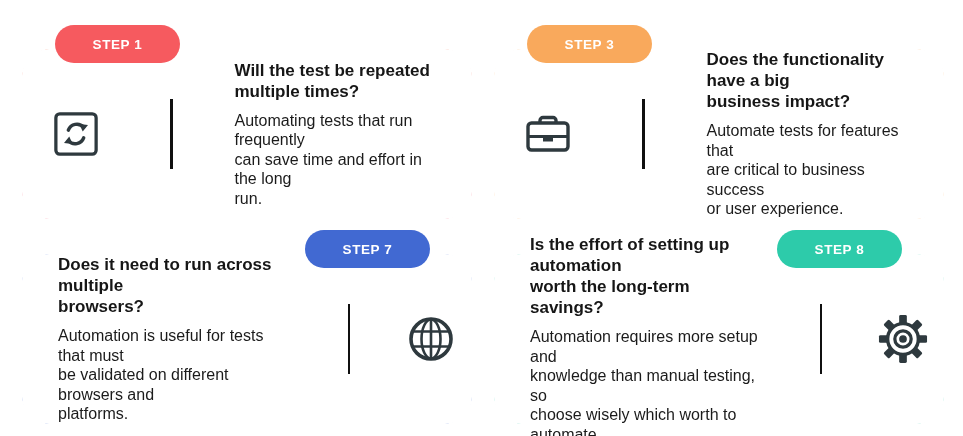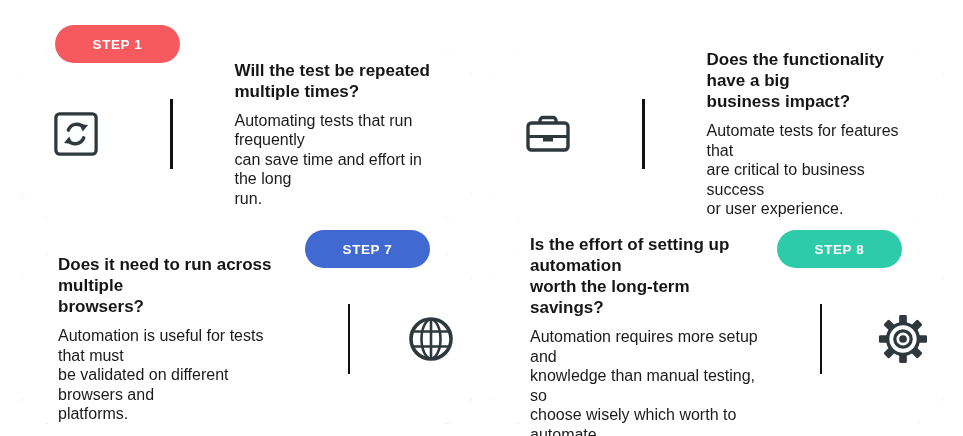--- a/index.html
+++ b/index.html
@@ -113,20 +113,21 @@
         <p class="card-title">Will the test be repeated
 multiple times?</p>
         <p class="card-body">Automating tests that run frequently
 can save time and effort in the long
 run.</p>
       </div>
     </div>
   </div>
 
   <div class="card pos-tr" style="--bt: #F9A24E; --bb: #FBAE60;">
+    <div class="badge badge-left" style="background: rgb(249, 169, 92);">STEP 3</div>
     <div class="card-inner">
       <div class="icon-col side-left">
         <svg width="52" height="48" viewBox="0 0 52 48" fill="none">
           <path d="M18 13 v-2.5 a3 3 0 0 1 3 -3 h10 a3 3 0 0 1 3 3 V13" stroke="#2E393E" stroke-width="3.4"></path>
           <rect x="6" y="13" width="40" height="27" rx="3.5" stroke="#2E393E" stroke-width="3.4"></rect>
           <line x1="6" y1="26.5" x2="46" y2="26.5" stroke="#2E393E" stroke-width="3"></line>
           <rect x="21" y="26.5" width="10" height="5" fill="#2E393E"></rect>
         </svg>
       </div>
       <div class="vdiv"></div>

